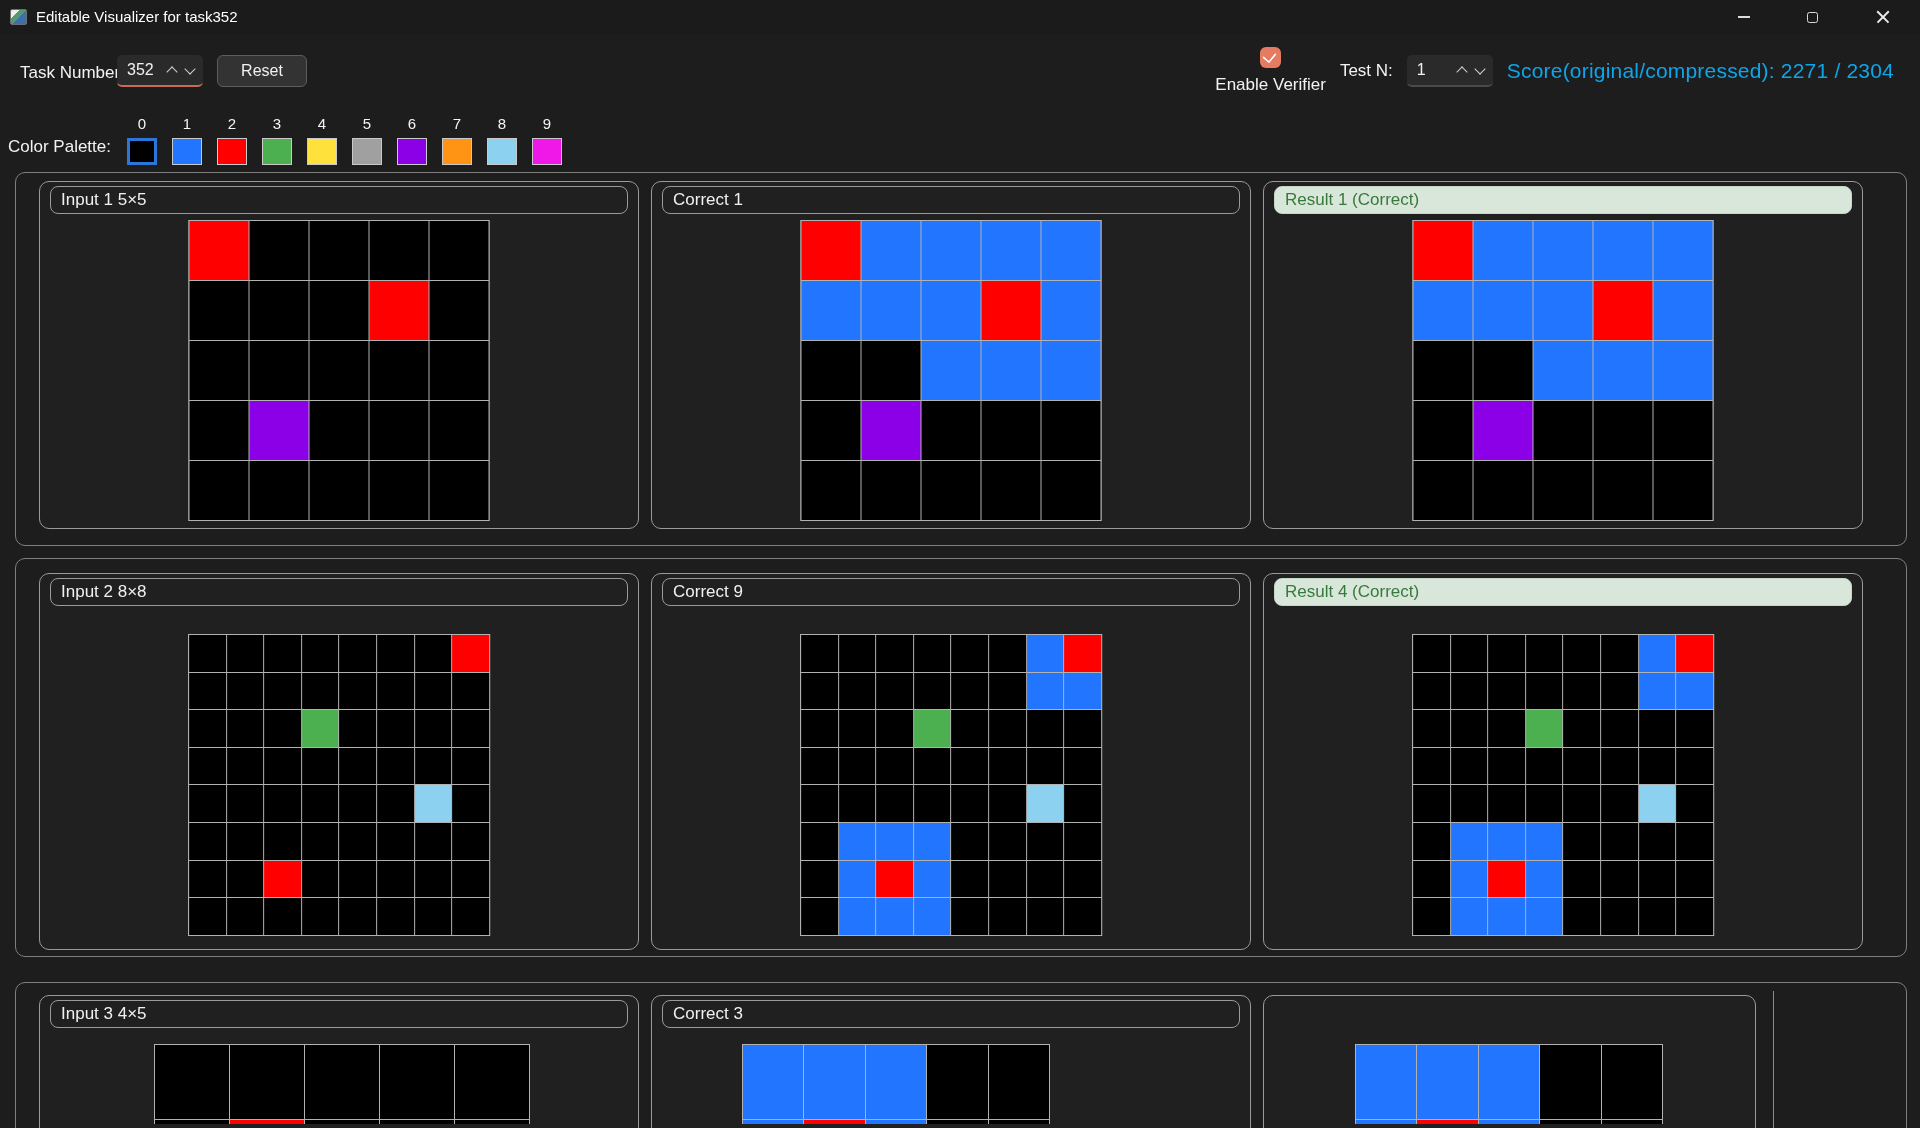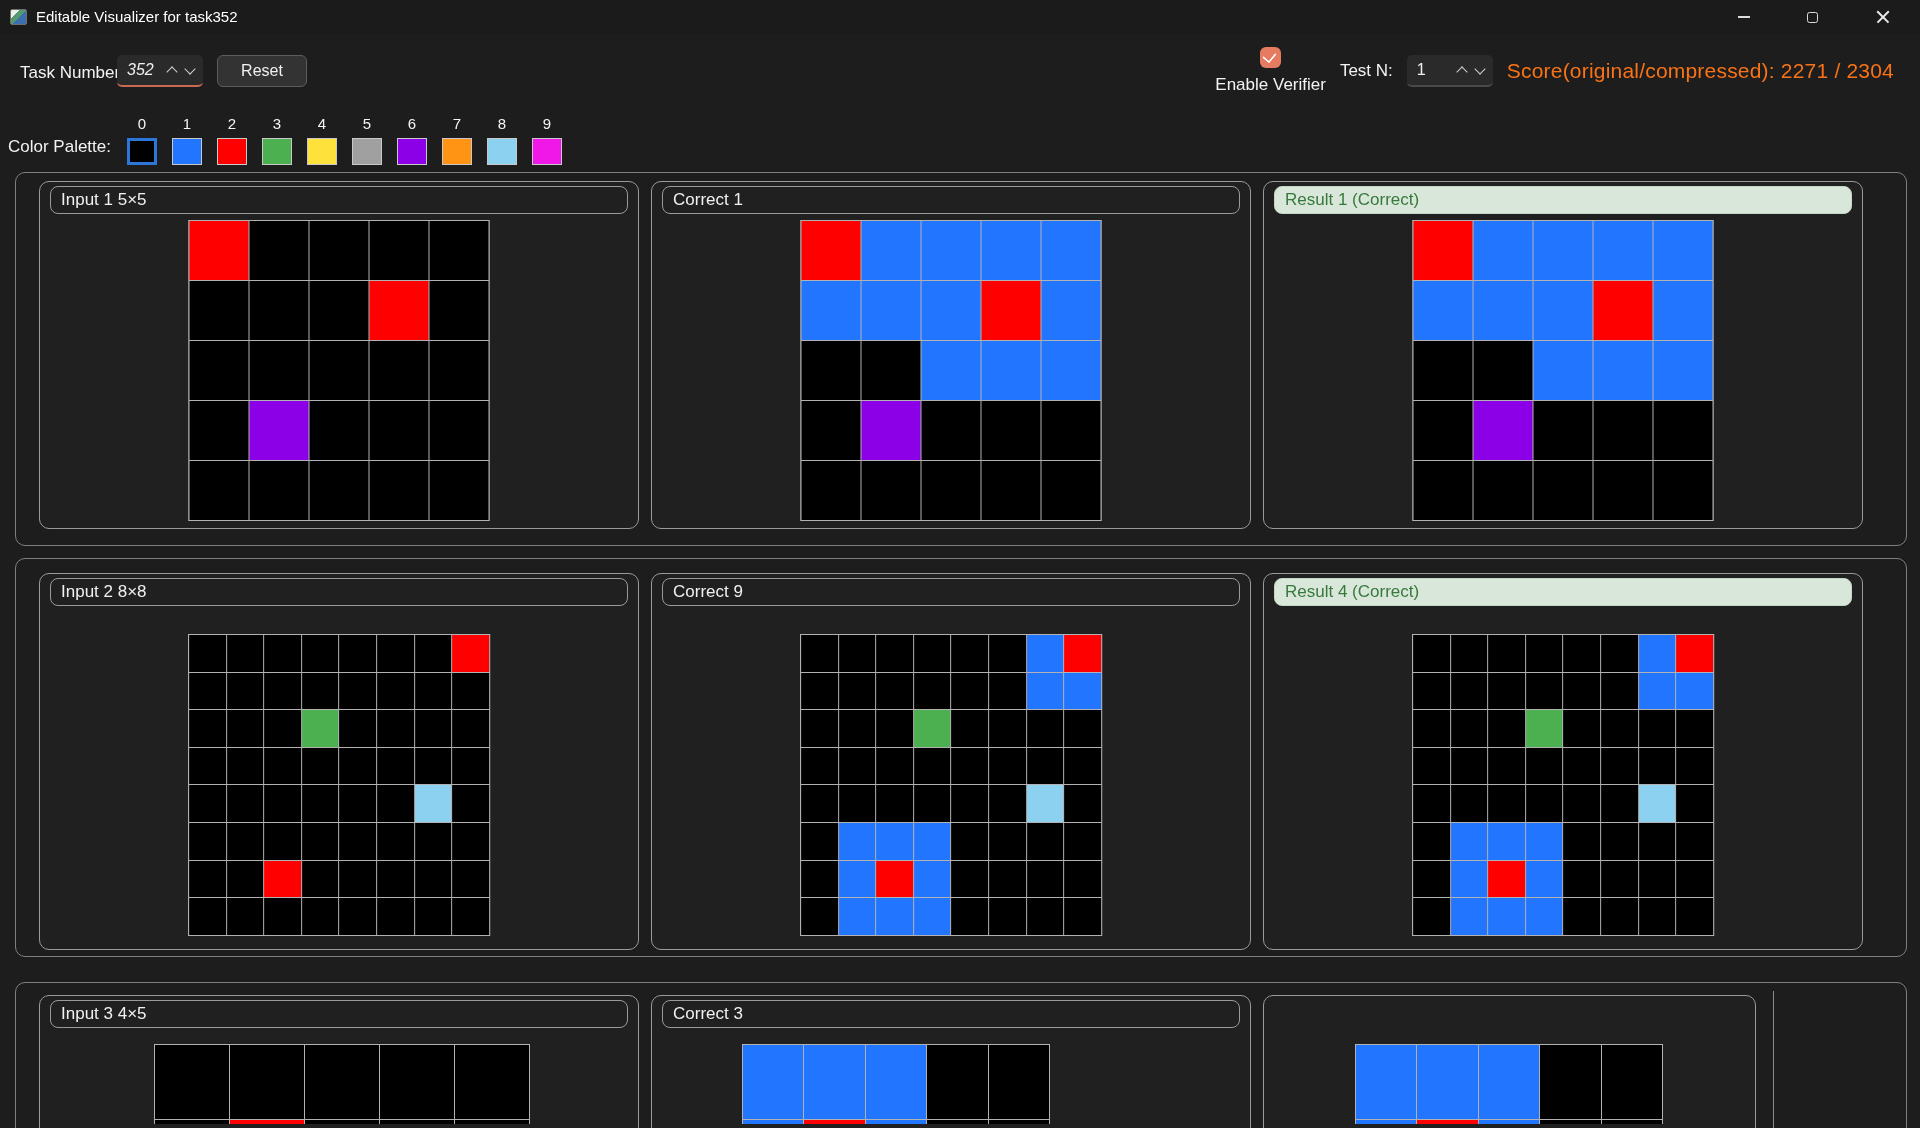--- a/index.html
+++ b/index.html
@@ -27,37 +27,37 @@
   .glyph-close i:first-child { transform:rotate(45deg); }
   .glyph-close i:last-child  { transform:rotate(-45deg); }
 
   
   .lbl { font-size:17px; color:#f2f2f2; white-space:nowrap; }
   .task-label { position:absolute; left:20px; top:58px; height:30px; line-height:30px; }
   .spinner { background:#2a2a2a; border-radius:5px; height:32px; display:flex; align-items:center;
     border-bottom:2.5px solid #c96a52; padding:0 8px 0 10px; }
   .spinner.flat { border-bottom:2.5px solid #4a4a4a; }
   .spinner .val { font-size:16px; color:#f0f0f0; flex:1 1 auto; }
-  .task-spinner { position:absolute; left:117px; top:55px; width:86px;font-style:italic; }
+  .task-spinner { position:absolute; left:117px; top:55px; width:86px; }
   .chevrons { display:flex; gap:9px; margin-left:6px; }
   .chev { width:9px; height:9px; position:relative; cursor:default; }
   .chev::before { content:""; position:absolute; left:0; top:2px; width:7px; height:7px;
     border-left:1.4px solid #cfcfcf; border-top:1.4px solid #cfcfcf; }
   .chev.up::before   { transform:rotate(45deg); }
   .chev.down::before { transform:rotate(225deg); top:-1px; }
   .reset-btn { position:absolute; left:217px; top:55px; width:90px; height:32px; background:#333333;
     border:1px solid #5d5d5d; border-radius:6px; color:#f0f0f0; font-size:16px;
     display:flex; align-items:center; justify-content:center; }
   .toolbar-right { position:absolute; right:26px; top:52px; height:38px; display:flex; align-items:center; gap:14px; }
   .verifier { display:flex; align-items:center; gap:7px;flex-direction:column; }
   .checkbox { width:21px; height:21px; border-radius:6px; background:#e57c62; position:relative; }
   .checkbox .tick { position:absolute; left:5px; top:3px; width:9px; height:12px;
     border-right:2px solid #ffffff; border-bottom:2px solid #ffffff; transform:rotate(40deg); border-radius:1px; }
   .testn-spinner { width:86px; }
-  .score { font-size:21px; color:#f97316; letter-spacing:0.2px; }
+  .score { font-size:21px; color:#0ea5e9; letter-spacing:0.2px; }
 
   
   .palette-label { position:absolute; left:8px; top:132px; height:30px; line-height:30px; }
   .palette-swatches { position:absolute; left:127px; top:112px; display:flex; gap:15px; }
   .pal-item { width:30px; display:flex; flex-direction:column; align-items:center; }
   .pal-num { height:26px; line-height:24px; font-size:15px; color:#f5f5f5; }
   .pal-swatch { width:30px; height:27px; border:1.5px solid #c9c9c9; }
   .pal-swatch.selected { border:3px solid #2c76d9; }
 
   

